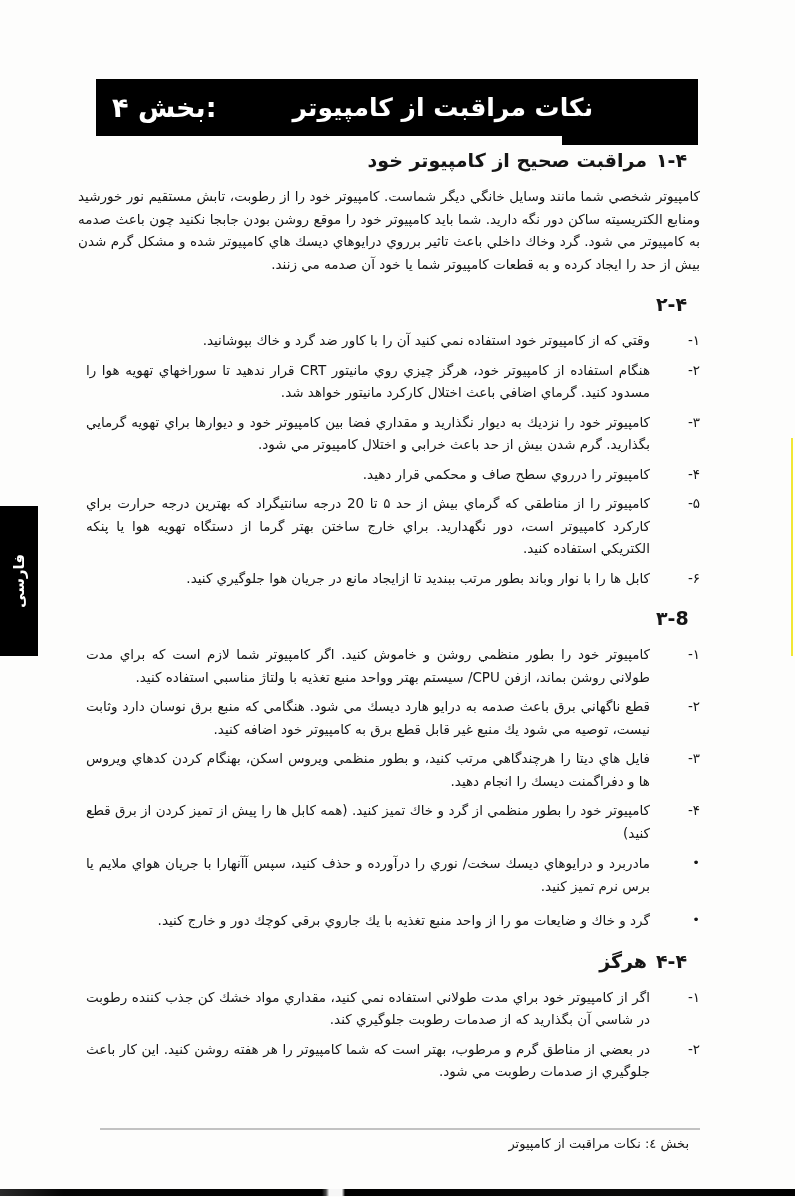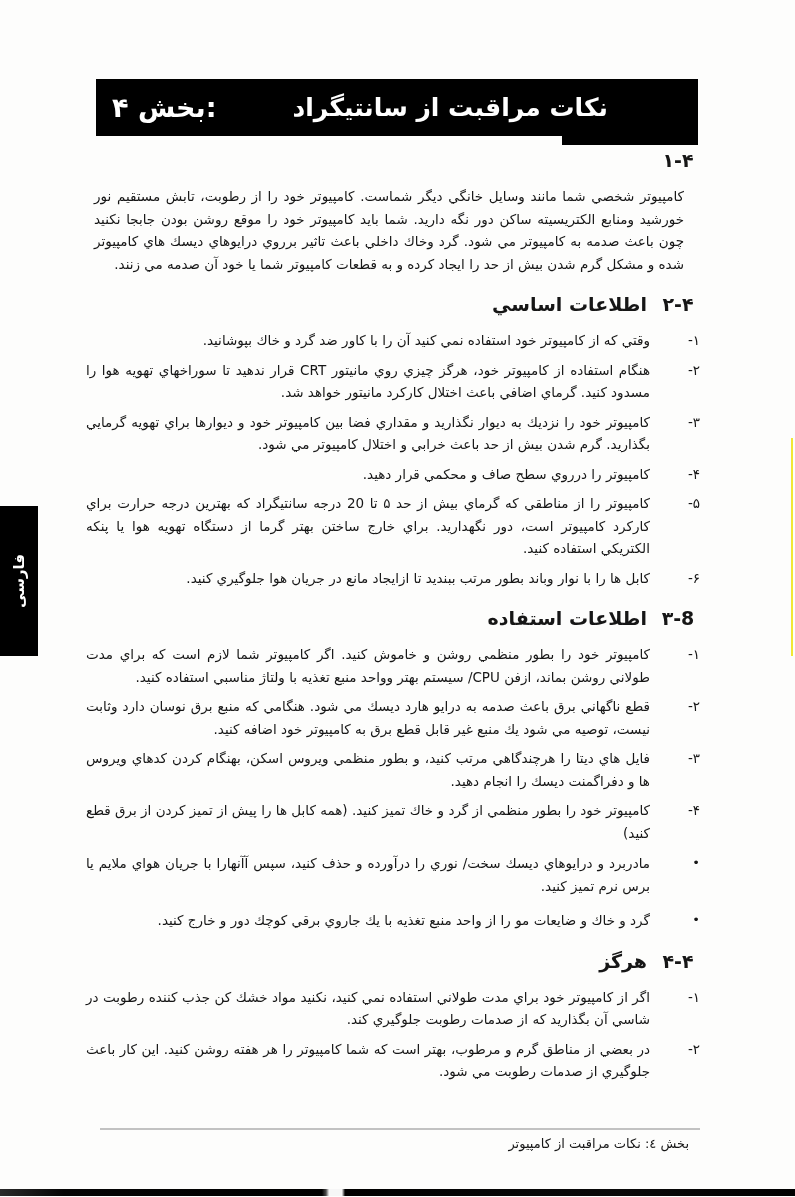--- a/index.html
+++ b/index.html
@@ -14,23 +14,23 @@
     background:#000;color:#fff;display:flex;align-items:center;direction:ltr;
   }
   .hb-label{font-weight:bold;font-size:27px;margin-left:16px;white-space:nowrap;}
   .hb-title{font-weight:bold;font-size:25px;margin-left:76px;white-space:nowrap;}
   .bar-step{position:absolute;left:562px;top:135px;width:136px;height:10px;background:#000;}
   
   .content{position:absolute;top:145px;right:95px;width:622px;direction:rtl;}
   .sec-heading{display:flex;direction:rtl;align-items:baseline;font-weight:bold;
     font-size:19px;line-height:30px;margin:0 0 10px;}
   .h-num{flex:none;width:44px;direction:ltr;unicode-bidi:bidi-override;
-    text-align:center;letter-spacing:1px;}
+    text-align:left;letter-spacing:1px;}
   .h-title{padding-right:9px;white-space:nowrap;}
-  .body-text{font-size:13.5px;line-height:22.5px;text-align:justify;margin:0 16px 14px;}
+  .body-text{font-size:13.5px;line-height:22.5px;text-align:justify;margin:0 0 14px;}
   .sec{margin-bottom:12px;}
   .sec-gap{margin-top:14px;}
   .list{margin:0;padding:0;list-style:none;}
   .li{display:flex;direction:rtl;margin-bottom:7px;}
   .marker{flex:none;width:50px;font-size:13.5px;line-height:22.5px;
     direction:ltr;unicode-bidi:bidi-override;text-align:right;padding-left:14px;box-sizing:border-box;}
   .bullet-marker{flex:none;width:50px;font-size:13px;line-height:22.5px;text-align:right;
     padding-left:30px;box-sizing:border-box;}
   .li-text{flex:1;font-size:13.5px;line-height:22.5px;text-align:justify;margin-left:8px;}
   .bullet-extra{margin-top:8px;margin-bottom:12px;}
@@ -51,37 +51,37 @@
   .yellow-line{position:absolute;left:791px;top:438px;width:2px;height:218px;
     background:#efe312;opacity:.85;}
 </style>
 </head>
 <body>
 
 <div class="page">
 
   <div class="header-bar">
     <span class="hb-label">بخش ۴:</span>
-    <span class="hb-title">نكات مراقبت از سانتيگراد</span>
+    <span class="hb-title">نكات مراقبت از كامپيوتر</span>
   </div>
   <div class="bar-step"></div>
 
   <div class="content">
 
     <div class="sec">
       <div class="sec-heading">
         <span class="h-num">۱-۴</span>
+        <span class="h-title">مراقبت صحيح از كامپيوتر خود</span>
       </div>
       <p class="body-text">كامپيوتر شخصي شما مانند وسايل خانگي ديگر شماست. كامپيوتر خود را از رطوبت، تابش مستقيم نور خورشيد ومنابع الكتريسيته ساكن دور نگه داريد. شما بايد كامپيوتر خود را موقع روشن بودن جابجا نكنيد چون باعث صدمه به كامپيوتر مي شود. گرد وخاك داخلي باعث تاثير برروي درايوهاي ديسك هاي كامپيوتر شده و مشكل گرم شدن بيش از حد را ايجاد كرده و به قطعات كامپيوتر شما يا خود آن صدمه مي زنند.</p>
     </div>
 
     <div class="sec sec-gap">
       <div class="sec-heading">
         <span class="h-num">۲-۴</span>
-        <span class="h-title">اطلاعات اساسي</span>
       </div>
       <div class="list">
         <div class="li">
           <span class="marker">-۱</span>
           <span class="li-text">وقتي كه از كامپيوتر خود استفاده نمي كنيد آن را با كاور ضد گرد و خاك بپوشانيد.</span>
         </div>
         <div class="li">
           <span class="marker">-۲</span>
           <span class="li-text">هنگام استفاده از كامپيوتر خود، هرگز چيزي روي مانيتور CRT قرار ندهيد تا سوراخهاي تهويه هوا را مسدود كنيد. گرماي اضافي باعث اختلال كاركرد مانيتور خواهد شد.</span>
         </div>
@@ -100,21 +100,20 @@
         <div class="li">
           <span class="marker">-۶</span>
           <span class="li-text">كابل ها را با نوار وباند بطور مرتب ببنديد تا ازايجاد مانع در جريان هوا جلوگيري كنيد.</span>
         </div>
       </div>
     </div>
 
     <div class="sec sec-gap">
       <div class="sec-heading">
         <span class="h-num">۳-8</span>
-        <span class="h-title">اطلاعات استفاده</span>
       </div>
       <div class="list">
         <div class="li">
           <span class="marker">-۱</span>
           <span class="li-text">كامپيوتر خود را بطور منظمي روشن و خاموش كنيد. اگر كامپيوتر شما لازم است كه براي مدت طولاني روشن بماند، ازفن CPU/ سيستم بهتر وواحد منبع تغذيه با ولتاژ مناسبي استفاده كنيد.</span>
         </div>
         <div class="li">
           <span class="marker">-۲</span>
           <span class="li-text">قطع ناگهاني برق باعث صدمه به درايو هارد ديسك مي شود. هنگامي كه منبع برق نوسان دارد وثابت نيست، توصيه مي شود يك منبع غير قابل قطع برق به كامپيوتر خود اضافه كنيد.</span>
         </div>
@@ -138,21 +137,21 @@
     </div>
 
     <div class="sec sec-gap">
       <div class="sec-heading">
         <span class="h-num">۴-۴</span>
         <span class="h-title">هرگز</span>
       </div>
       <div class="list">
         <div class="li">
           <span class="marker">-۱</span>
-          <span class="li-text">اگر از كامپيوتر خود براي مدت طولاني استفاده نمي كنيد، نكنيد مواد خشك كن جذب كننده رطوبت در شاسي آن بگذاريد كه از صدمات رطوبت جلوگيري كند.</span>
+          <span class="li-text">اگر از كامپيوتر خود براي مدت طولاني استفاده نمي كنيد، مقداري مواد خشك كن جذب كننده رطوبت در شاسي آن بگذاريد كه از صدمات رطوبت جلوگيري كند.</span>
         </div>
         <div class="li">
           <span class="marker">-۲</span>
           <span class="li-text">در بعضي از مناطق گرم و مرطوب، بهتر است كه شما كامپيوتر را هر هفته روشن كنيد. اين كار باعث جلوگيري از صدمات رطوبت مي شود.</span>
         </div>
       </div>
     </div>
 
   </div>
 

